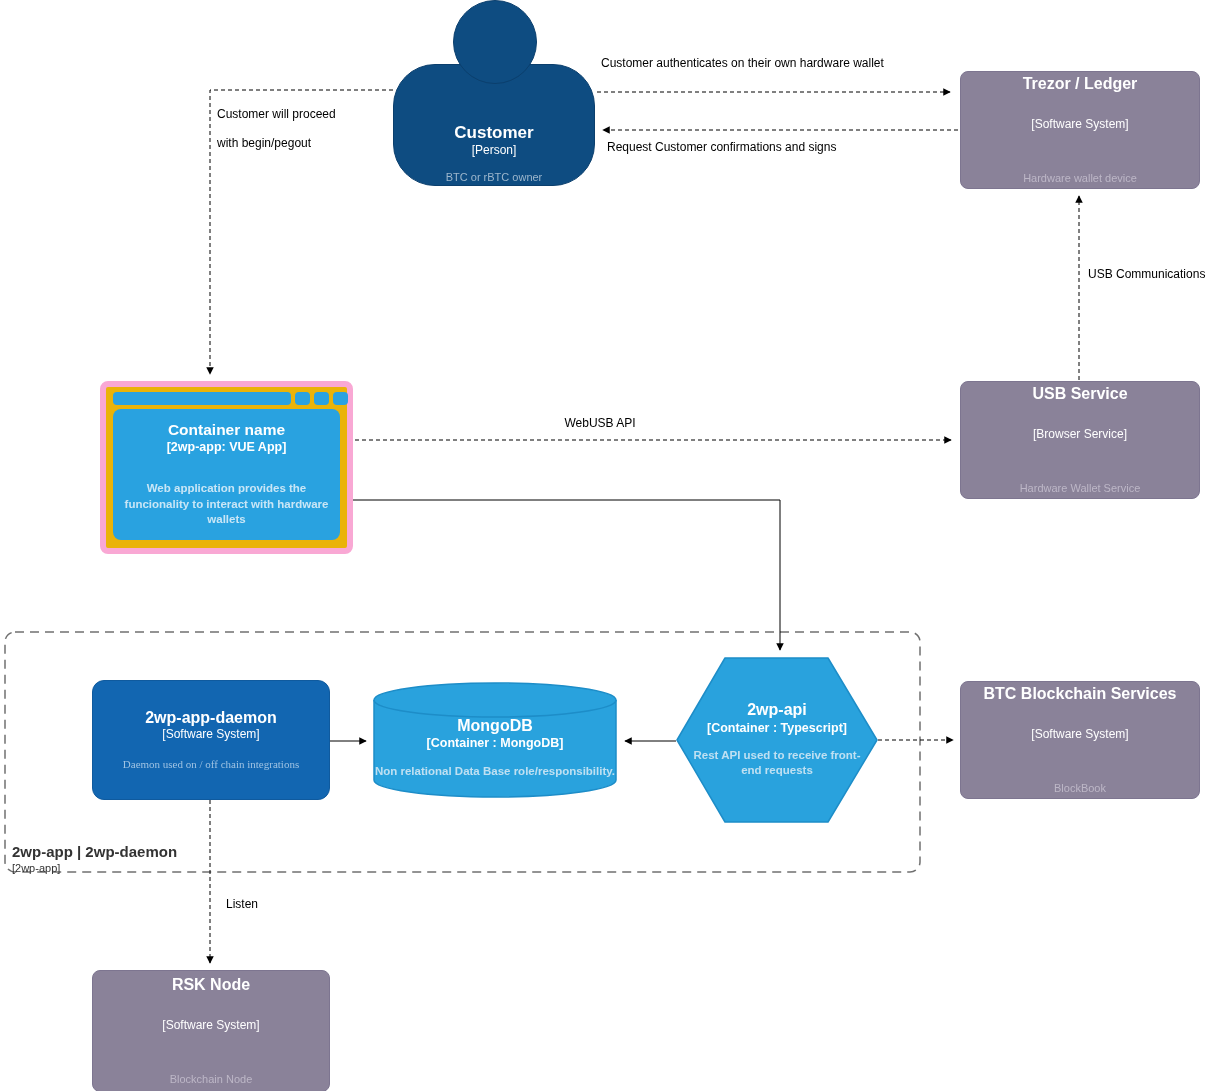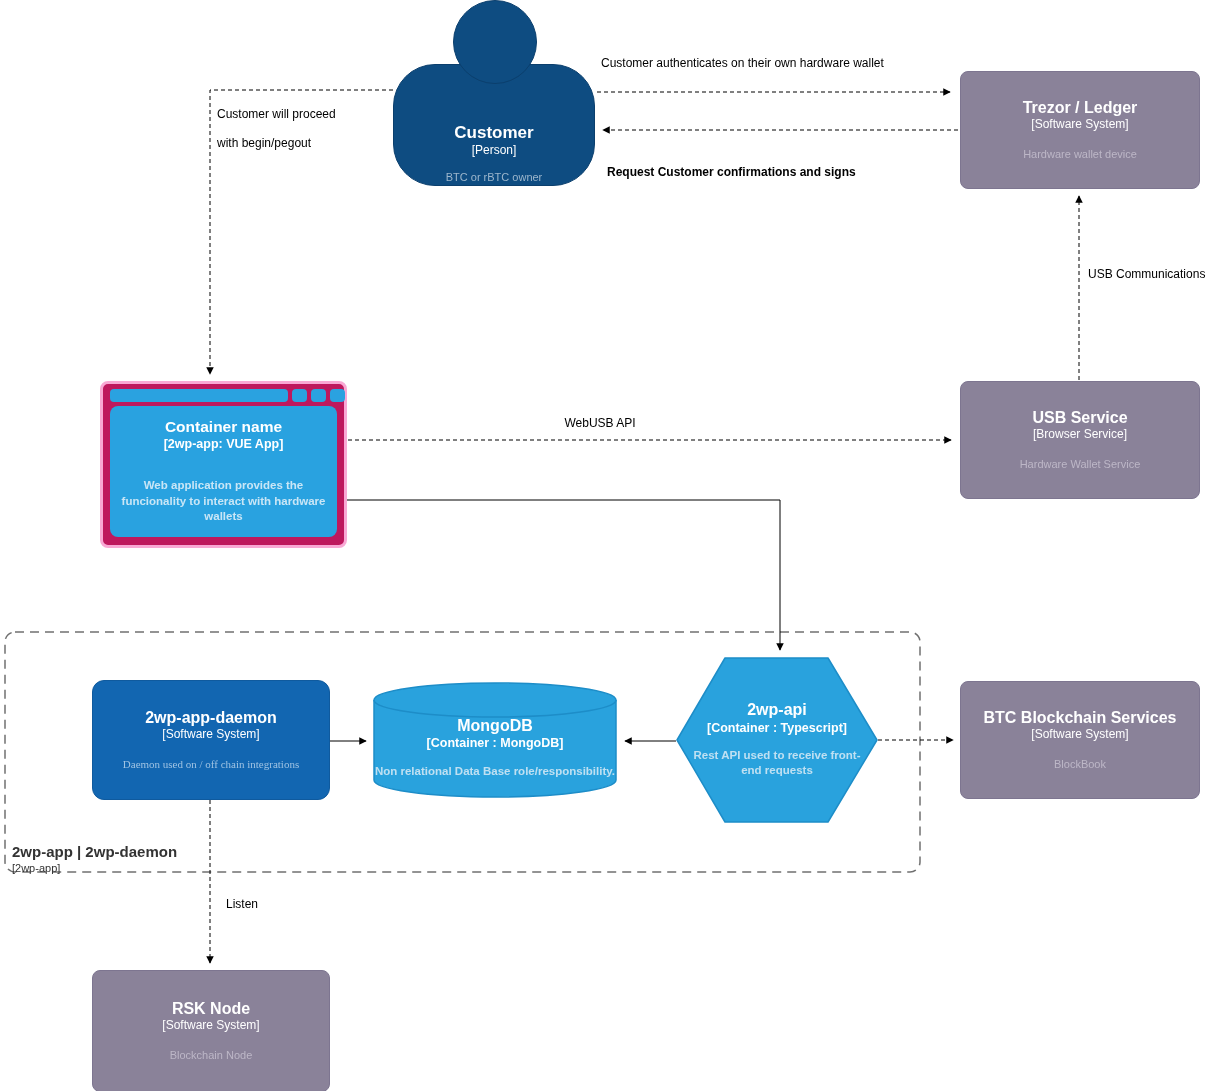--- a/index.html
+++ b/index.html
@@ -13,21 +13,21 @@
   }
   .edges { position: absolute; left: 0; top: 0; z-index: 1; }
   .node { position: absolute; z-index: 2; box-sizing: border-box; }
 
   
   .grayBox {
     background: #8a8299;
     border: 1px solid #7d7590;
     border-radius: 8px;
     display: flex; flex-direction: column; align-items: center; justify-content: center;
-    text-align: center; color: #ffffff;
+    text-align: center; color: #ffffff; gap: 24px;
   }
   .blueBox {
     background: #1266b1;
     border: 1px solid #0f5a9e;
     border-radius: 12px;
     display: flex; flex-direction: column; align-items: center; justify-content: center;
     text-align: center; color: #ffffff;
   }
   .nTitle { font-size: 16px; font-weight: bold; line-height: 1.15; }
   .nSub   { font-size: 12px; line-height: 1.3; }
@@ -46,21 +46,21 @@
     background: #0e4c81; border: 1px solid #0b3f6d; border-radius: 42px; z-index: 2;
     display: flex; flex-direction: column; align-items: center; justify-content: flex-end;
     text-align: center; color: #ffffff;
   }
   .personBody .nTitle { font-size: 17px; margin-top: 10px; }
   .personBody .nDesc { color: #9cb6cc; margin-top: 12px; }
 
   
   .browser {
     position: absolute; left: 100px; top: 381px; width: 241px; height: 161px;
-    background: #be185d; border: 3px solid #f9a8d4; border-radius: 8px; z-index: 2;
+    background: #eab308; border: 6px solid #f9a8d4; border-radius: 8px; z-index: 2;
   }
   .browserBar { position: absolute; left: 7px; top: 5px; width: 178px; height: 13px;
     background: #2aa2e0; border-radius: 4px; }
   .browserBtn { position: absolute; top: 5px; width: 15px; height: 13px;
     background: #2aa2e0; border-radius: 4px; }
   .browserPanel {
     position: absolute; left: 7px; top: 22px; width: 227px; height: 131px;
     background: #29a2e0; border-radius: 8px;
     display: flex; flex-direction: column; align-items: center; justify-content: center;
     text-align: center; color: #ffffff;
@@ -193,20 +193,20 @@
     <div class="nSub">[Software System]</div>
     <div class="nDesc">Blockchain Node</div>
   </div>
 
   <div class="boundaryLabel">
     <div class="boundaryTitle">2wp-app | 2wp-daemon</div>
     <div class="boundarySub">[2wp-app]</div>
   </div>
 
   <div class="edgeLabel" style="left:601px; top:56px;">Customer authenticates on their own hardware wallet</div>
-  <div class="edgeLabel" style="left:607px; top:165px;font-weight:bold;">Request Customer confirmations and signs</div>
+  <div class="edgeLabel" style="left:607px; top:140px;">Request Customer confirmations and signs</div>
   <div class="edgeLabel" style="left:217px; top:107px;">Customer will proceed</div>
   <div class="edgeLabel" style="left:217px; top:136px;">with begin/pegout</div>
   <div class="edgeLabel" style="left:540px; top:416px; width:120px; text-align:center;">WebUSB API</div>
   <div class="edgeLabel" style="left:1088px; top:267px;">USB Communications</div>
   <div class="edgeLabel" style="left:226px; top:897px;">Listen</div>
 
 </div>
 
 </body></html>

